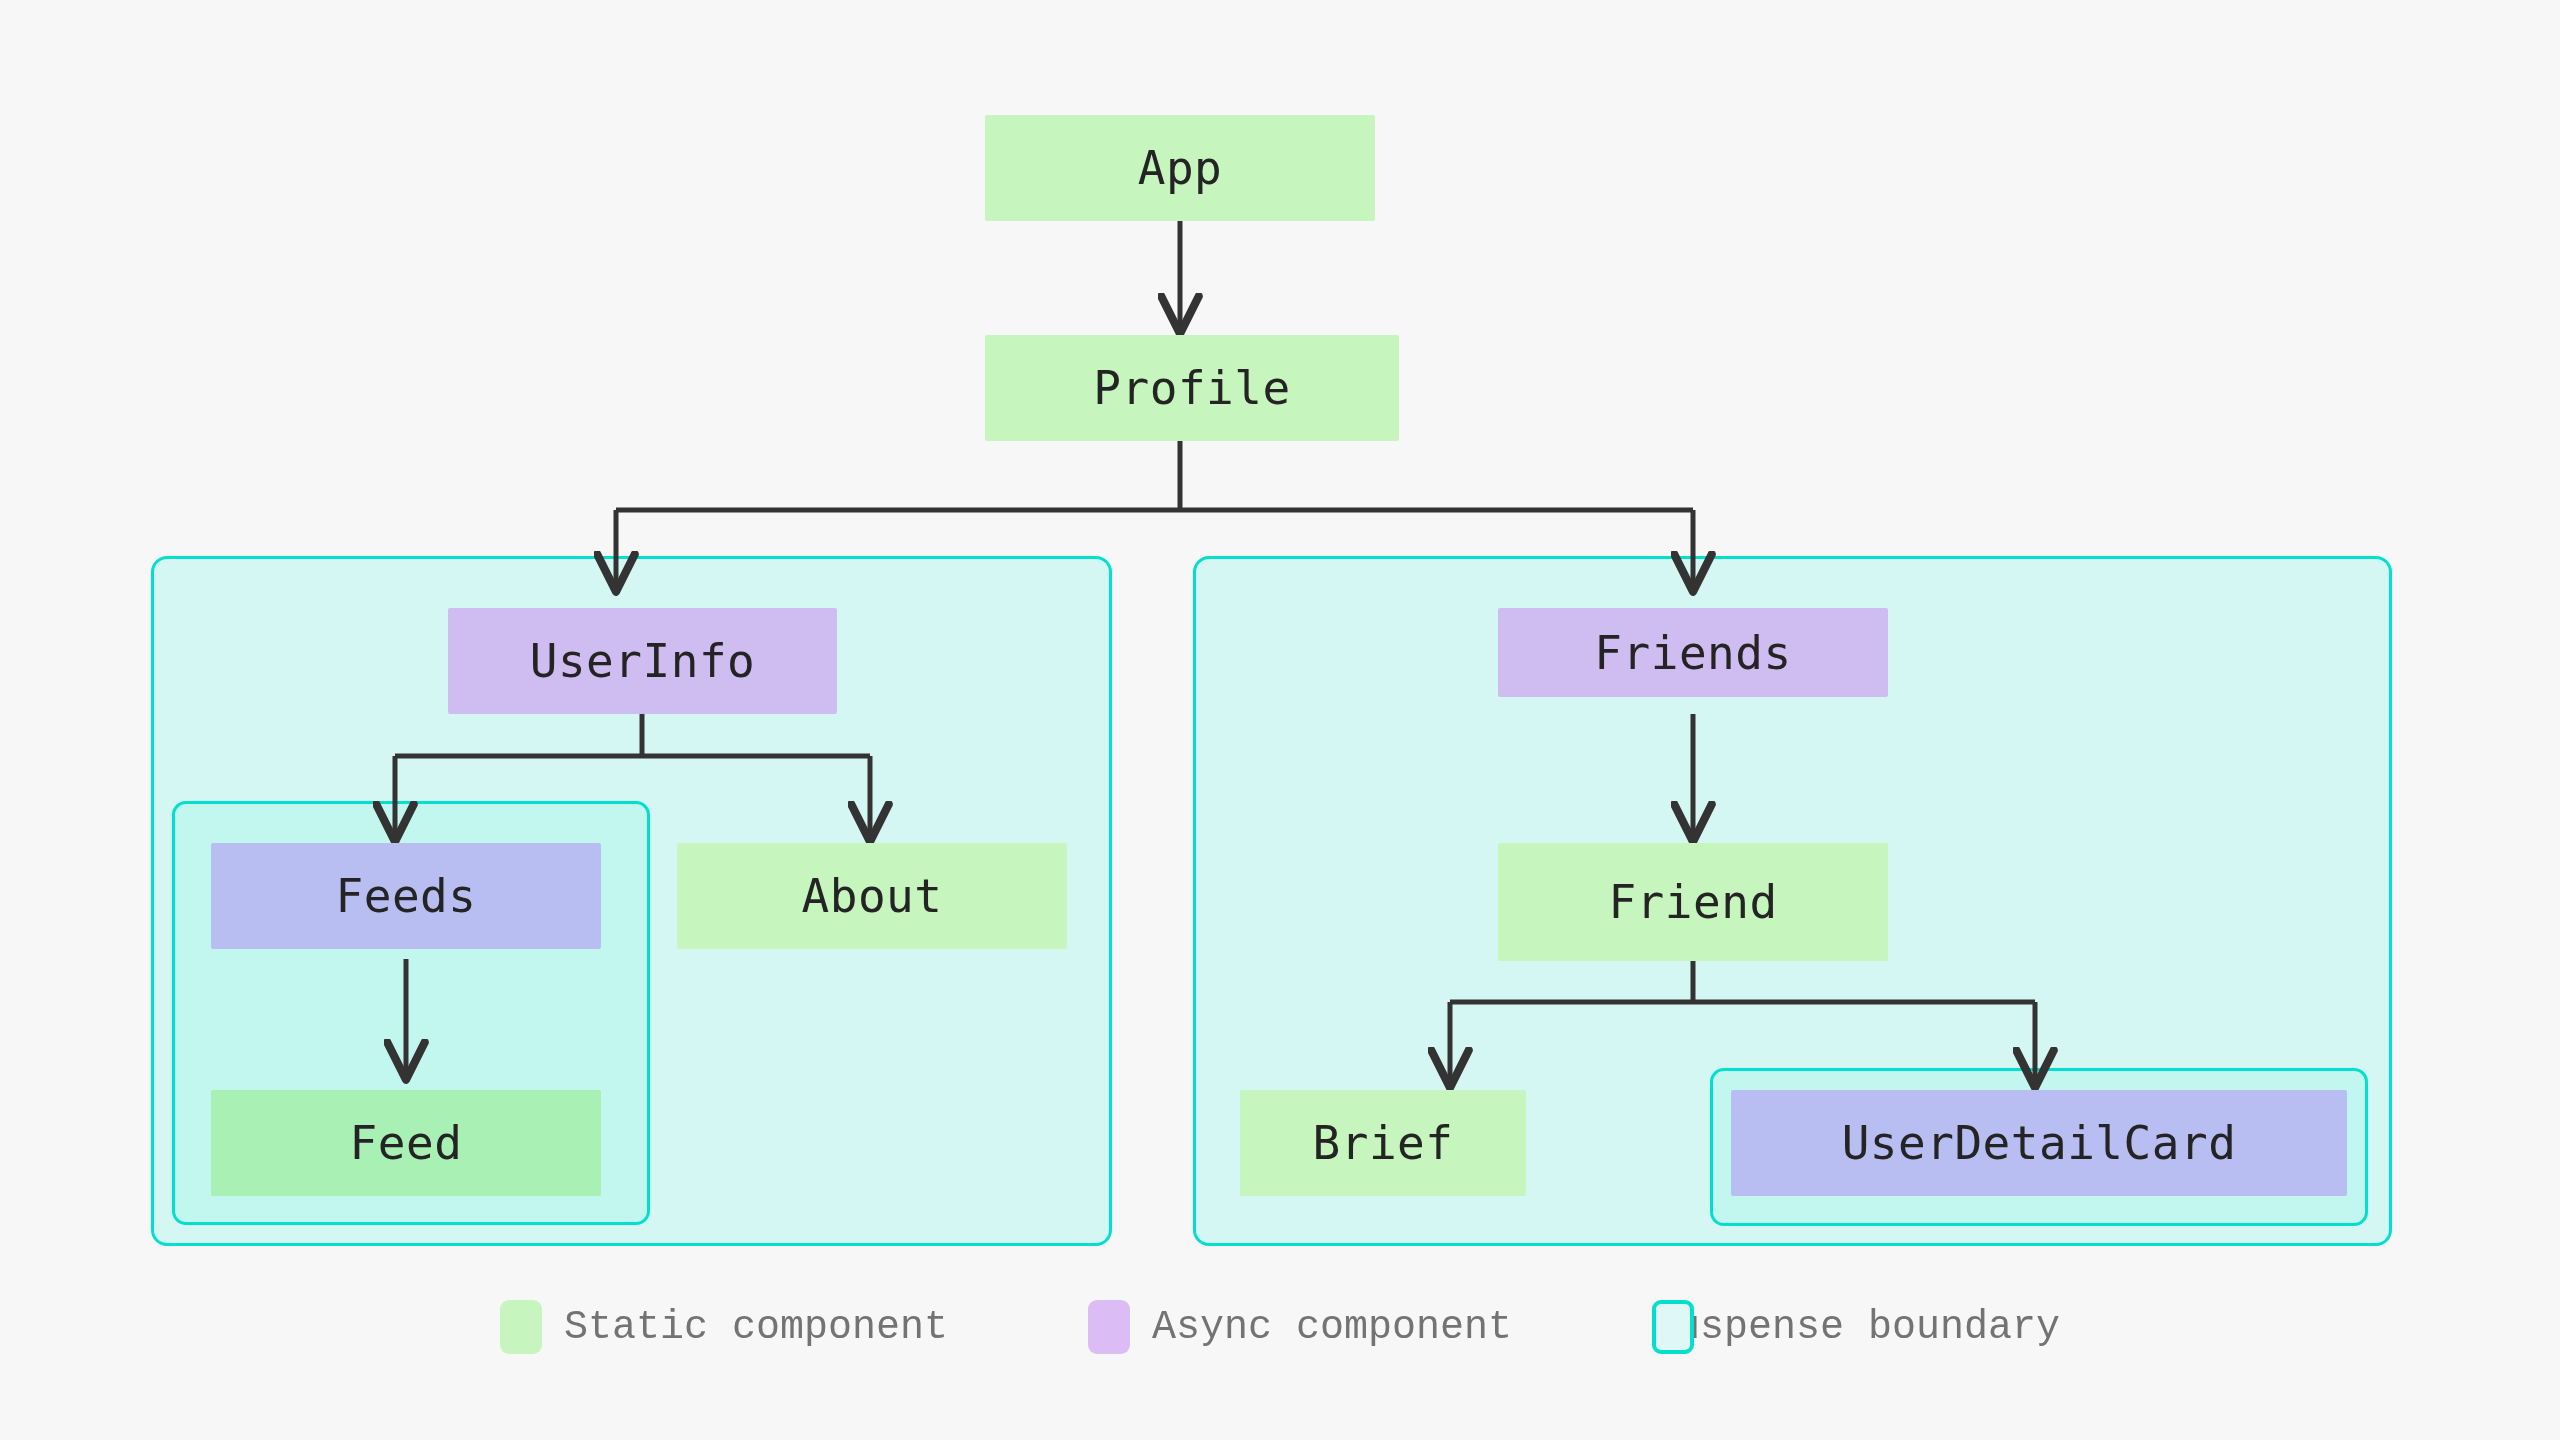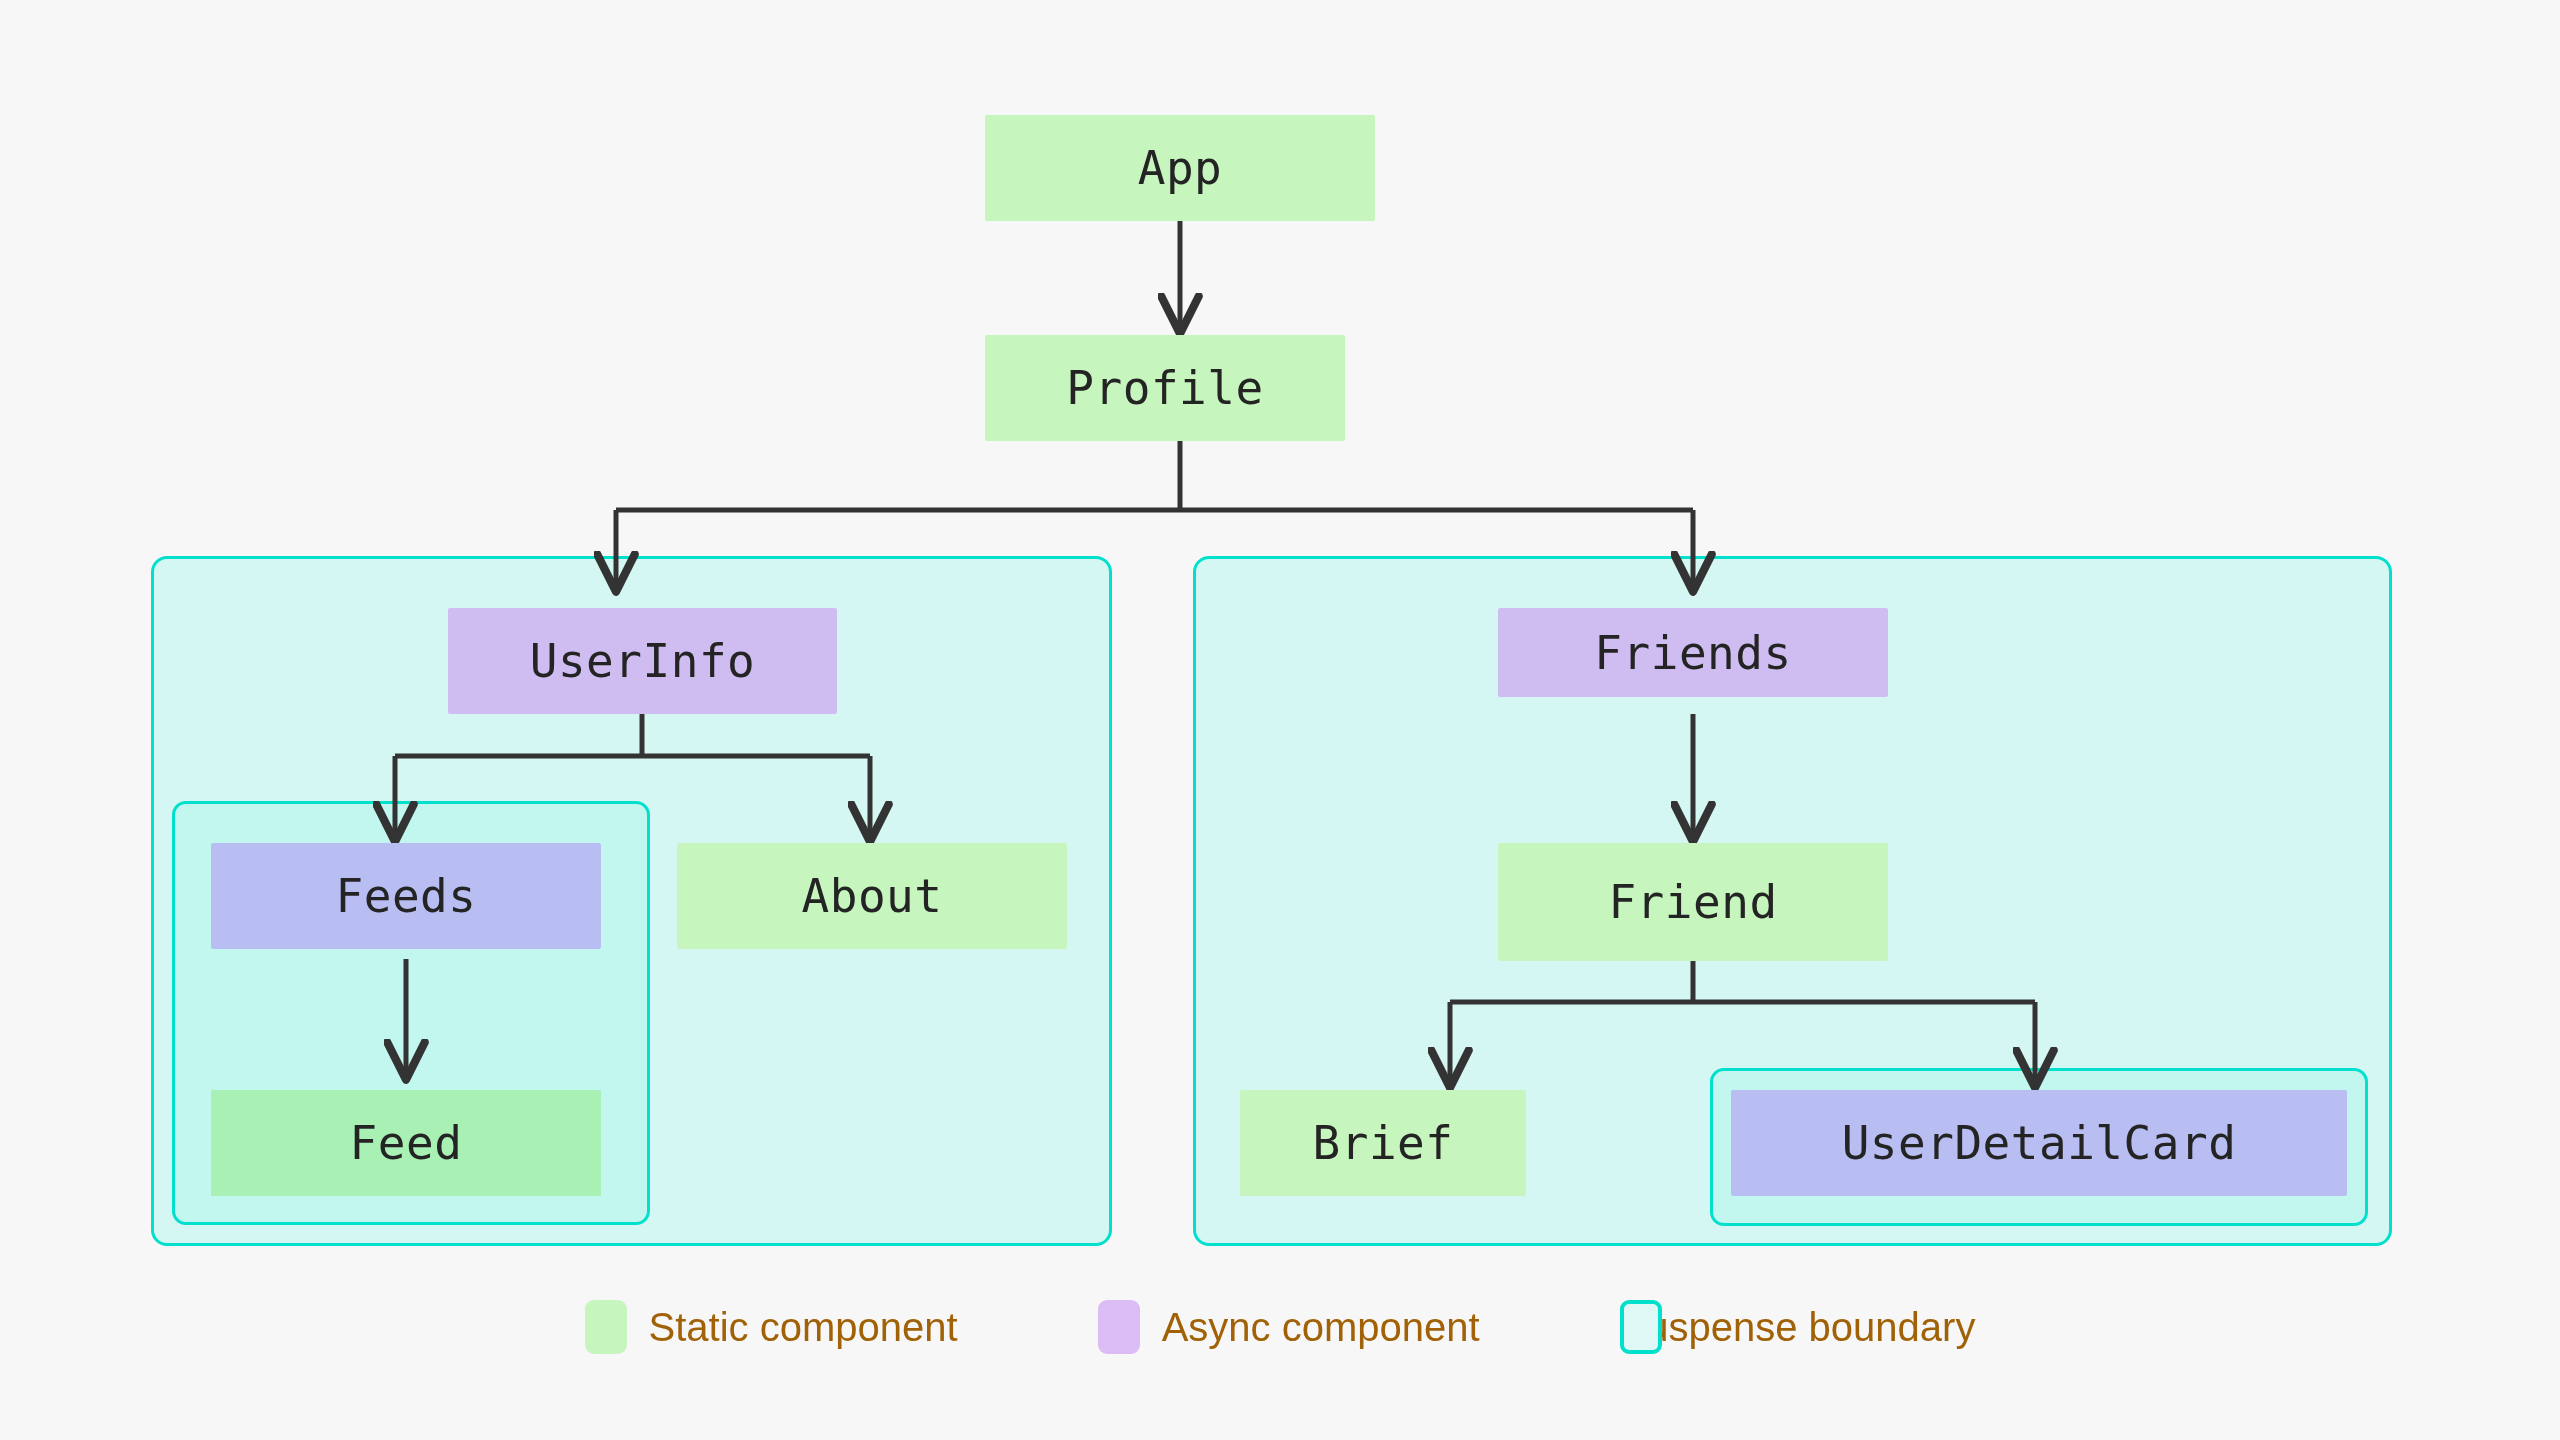--- a/index.html
+++ b/index.html
@@ -85,22 +85,22 @@
     flex: 0 0 auto;
   }
   .legend-swatch.static { background: #c6f6bd; }
   .legend-swatch.async  { background: #dcbcf4; }
   .legend-swatch.suspense {
     background: #dff8f5;
     border: 4px solid #00e0cc;
   }
   .legend-label {
     font-size: 40px;
-    color: #a16207;
-    font-family: Liberation Sans, sans-serif;
+    color: #737373;
+    font-family: Liberation Mono, monospace;
     white-space: nowrap;
     text-align: center;
   }
 </style>
 </head>
 <body>
 
 <div id="stage">
 
   <div class="suspense" style="left:151px; top:556px; width:961px; height:690px;"></div>
@@ -135,21 +135,21 @@
 
       <path d="M 1693 959 L 1693 1002"></path>
       <path d="M 1450 1002 L 2035 1002"></path>
       <path d="M 1450 1002 L 1450 1084" marker-end="url(#arrow)"></path>
       <path d="M 2035 1002 L 2035 1084" marker-end="url(#arrow)"></path>
     </g>
   </svg>
 
   <div class="node static" style="left:985px; top:115px; width:390px; height:106px;">App</div>
 
-  <div class="node static" style="left:985px; top:335px; width:360px; height:106px;">Profile</div>
+  <div class="node static" style="left:985px; top:335px; width:414px; height:106px;">Profile</div>
 
   <div class="node async-h" style="left:211px; top:843px; width:390px; height:106px;">Feeds</div>
 
   <div class="node async" style="left:448px; top:608px; width:389px; height:106px;">UserInfo</div>
 
   <div class="node static-h" style="left:211px; top:1090px; width:390px; height:106px;">Feed</div>
 
   <div class="node static" style="left:677px; top:843px; width:390px; height:106px;">About</div>
 
   <div class="node async" style="left:1498px; top:608px; width:390px; height:89px;">Friends</div>

